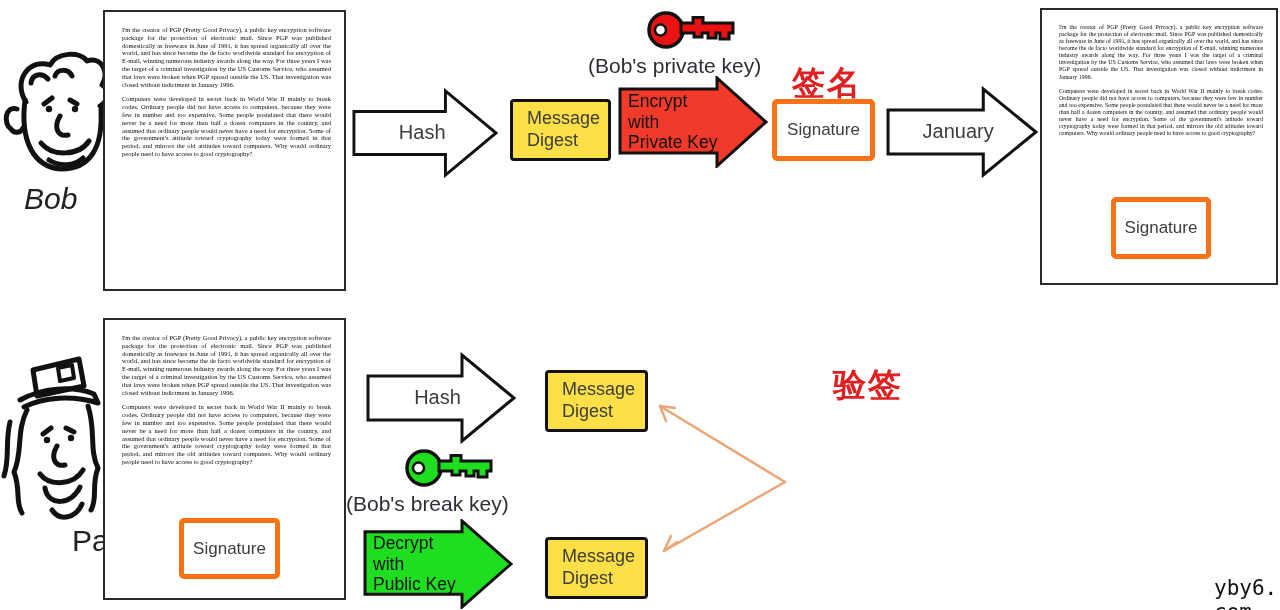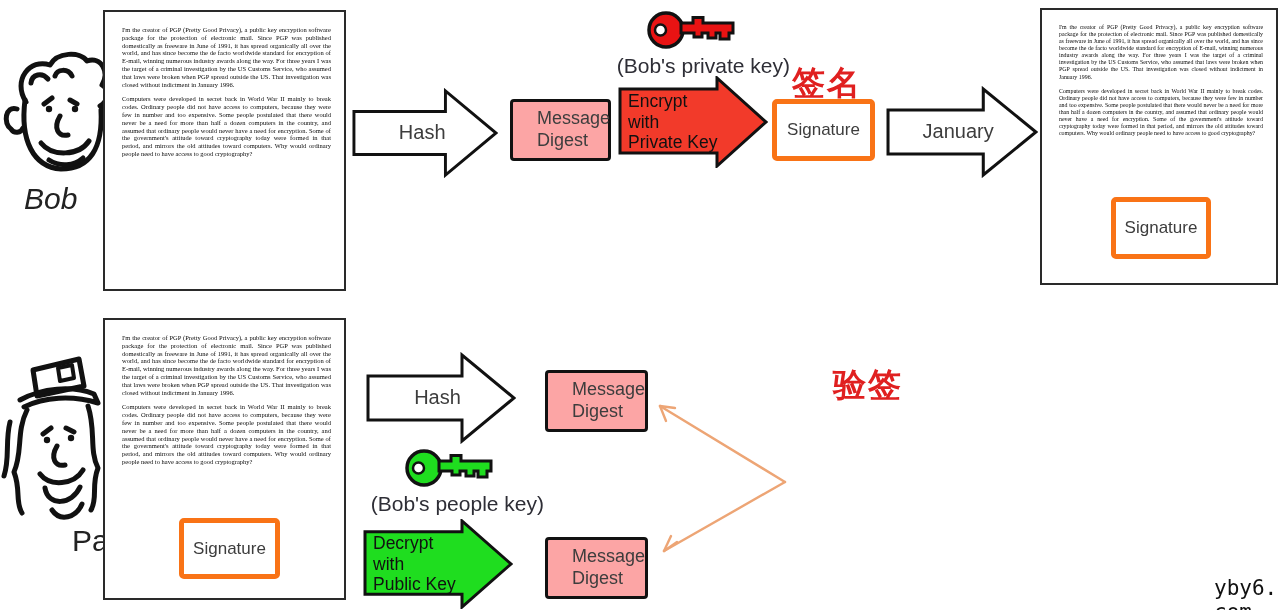--- a/index.html
+++ b/index.html
@@ -18,23 +18,23 @@
     position:absolute; left:17px; right:13px; top:14px;
     font-family:"Liberation Serif", serif; color:#0a0a0a;
     font-size:6.5px; line-height:1.2; text-align:justify;
     filter:blur(0.25px);
   }
   .doc-text p + p { margin-top:7px; }
   .doc2 .doc-text { font-size:5.9px; }
 
   
   .obox {
-    position:absolute; background:#fca5a5; border:3px solid #111; border-radius:4px;
+    position:absolute; background:#fde047; border:3px solid #111; border-radius:4px;
     display:flex; flex-direction:column; justify-content:center;
-    color:#3d3d3d; font-size:18px; line-height:1.22; padding-left:24px;
+    color:#3d3d3d; font-size:18px; line-height:1.22; padding-left:14px;
     white-space:pre-line;
   }
   .sigbox {
     position:absolute; background:#fff; border:5px solid #f97316; border-radius:5px;
     display:flex; align-items:center; justify-content:center;
     color:#3d3d3d; font-size:17px;
   }
 
   
   .barrow { position:absolute; }
@@ -47,21 +47,21 @@
   .barrow .lbl.left   { padding-left:10px; padding-right:30%; font-size:17.5px; color:#111; }
   .shape-white { fill:#ffffff; stroke:#111; stroke-width:3; }
   .shape-red   { fill:var(--arrow-red,#f23a2a); stroke:#111; stroke-width:3; }
   .shape-green { fill:var(--green,#1fdd1f);  stroke:#111; stroke-width:3; }
 
   
   .key-red   { fill:var(--key-red,#e91313); stroke:#111; }
   .key-green { fill:var(--green,#1fdd1f);  stroke:#111; }
 
   
-  .keycap { position:absolute; color:#2e2e36; font-size:21px; text-align:right; }
+  .keycap { position:absolute; color:#2e2e36; font-size:21px; text-align:left; }
   .cn-title {
     position:absolute; color:var(--chinese-red,#e02020);
     font-size:33px; font-weight:bold; letter-spacing:2px;font-family:Liberation Serif, serif;
   }
   .cn-note {
     position:absolute; color:var(--chinese-red,#e02020);
     font-size:28px; font-weight:600; line-height:34px; white-space:pre-line;
   }
   .person-label { position:absolute; color:#222; font-size:30px; }
   .sketch { stroke:#111; fill:none; stroke-linecap:round; stroke-linejoin:round; }
@@ -190,21 +190,21 @@
   </div>
 
   <div class="obox" style="left:545px; top:370px; width:103px; height:62px;">Message
 Digest</div>
 
   <svg class="abs" style="left:403px; top:445px;" width="92" height="46" viewBox="0 0 92 46">
     <circle class="key-green" cx="21" cy="23" r="17" stroke-width="3.5"></circle>
     <path class="key-green" stroke-width="3" d="M36,16 L48,16 L48,10.5 L58,10.5 L58,16 L88,16 L88,26 L84,26 L84,32 L75,32 L75,26 L71,26 L71,31 L63,31 L63,26 L57,26 L57,30 L49,30 L49,26 L36,26 Z"></path>
     <circle cx="15.5" cy="23" r="5.5" fill="#fff" stroke="#111" stroke-width="2.5"></circle>
   </svg>
-  <div class="keycap" style="left:346px; top:492px; width:198px;">(Bob's people key)</div>
+  <div class="keycap" style="left:346px; top:492px; width:198px;">(Bob's break key)</div>
 
   <div class="barrow" style="left:363px; top:519px; width:150px; height:90px;padding-left:28px;">
     <svg viewBox="0 0 150 92" preserveAspectRatio="none">
       <polygon class="shape-green" points="2,13 99,13 99,2 148,46 99,90 99,77 2,77"></polygon>
     </svg>
     <div class="lbl left">Decrypt with
 Public Key</div>
   </div>
 
   <div class="obox" style="left:545px; top:537px; width:103px; height:62px;">Message

